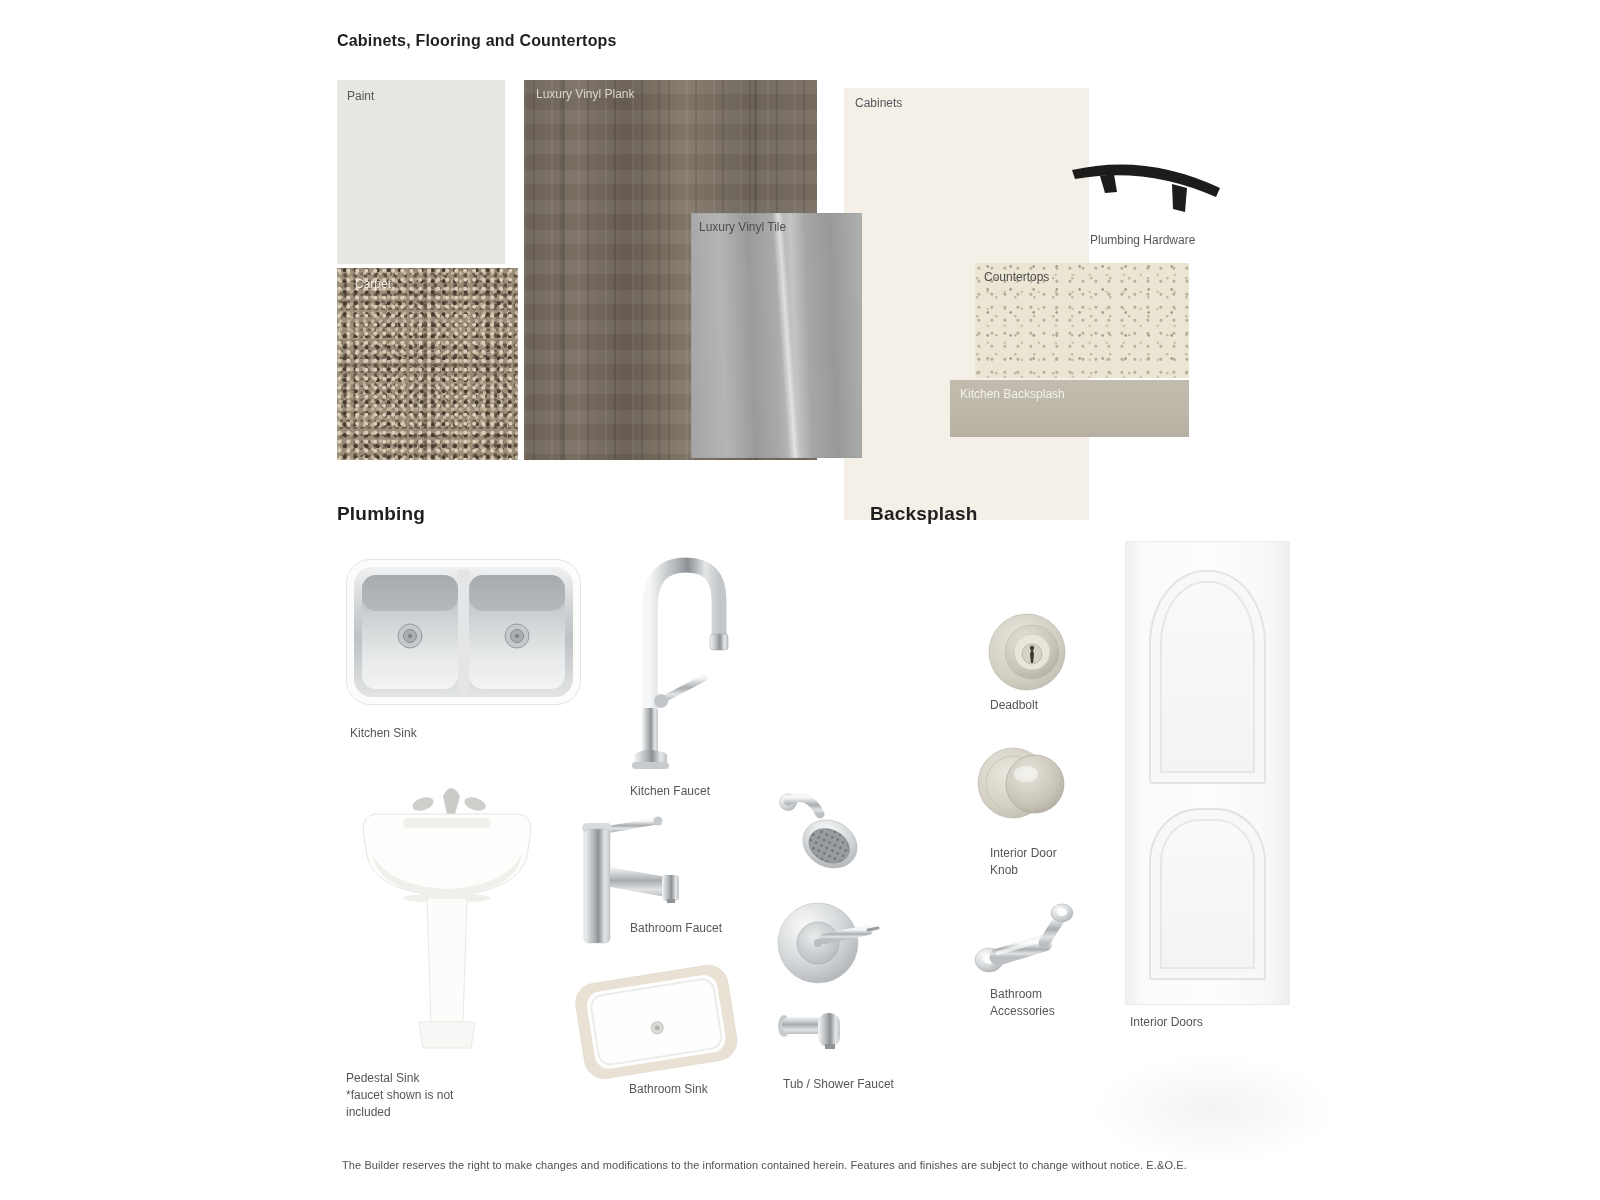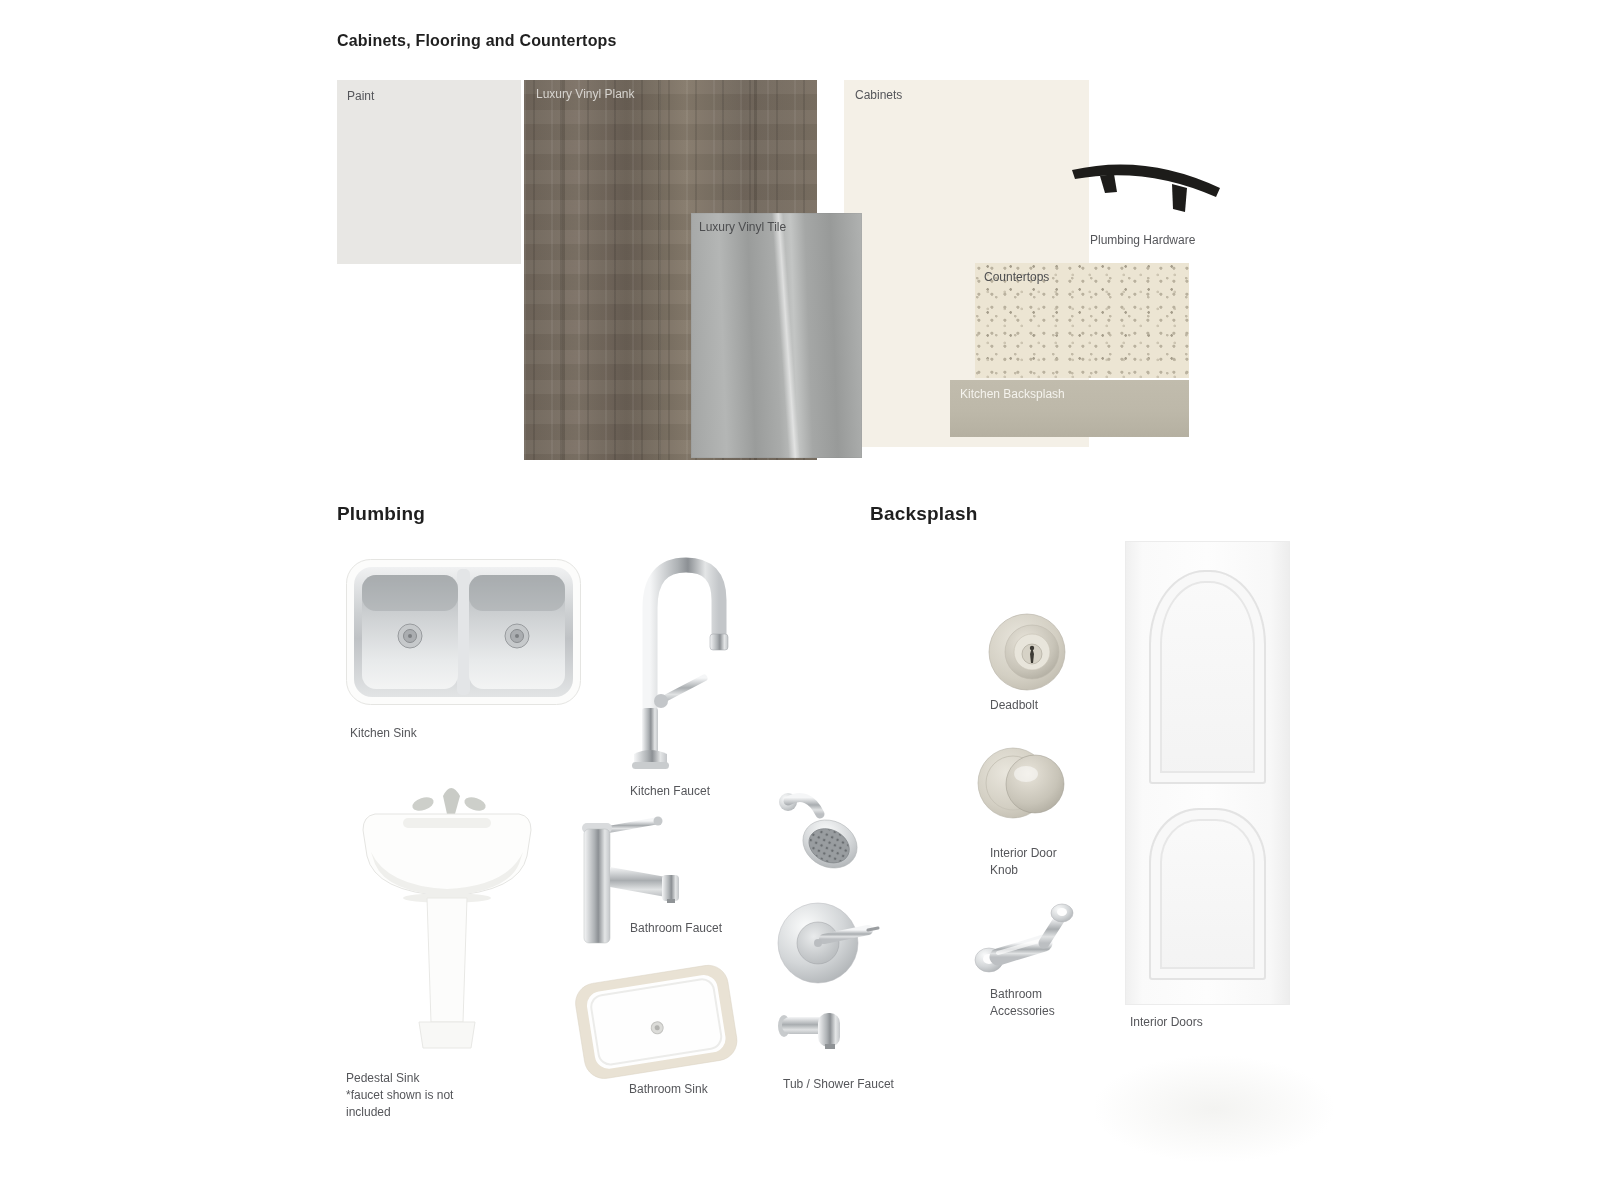--- a/index.html
+++ b/index.html
@@ -127,35 +127,38 @@
       </radialGradient>
       <pattern id="dots" width="6" height="6" patternUnits="userSpaceOnUse">
         <rect width="6" height="6" fill="#999da0"></rect>
         <circle cx="3" cy="3" r="1.3" fill="#6a6e71"></circle>
       </pattern>
     </defs>
   </svg>
 
   <div class="abs h1" style="left:325px;top:32px;">Cabinets, Flooring and Countertops</div>
 
-  <div class="swatch paint" style="left:325px;top:80px;width:184px;height:184px;">
+  <div class="swatch paint" style="left:325px;top:80px;width:168px;height:184px;">
     <div class="lbl" style="left:10px;top:8px;">Paint</div>
   </div>
 
+  <div class="swatch carpet" style="left:325px;top:268px;width:181px;height:192px;">
+    <div class="lbl light" style="left:18px;top:8px;">Carpet</div>
+  </div>
 
   <div class="swatch lvp" style="left:512px;top:80px;width:293px;height:380px;z-index:1;">
     <div class="lbl" style="left:12px;top:6px;color:#d7d4cf;">Luxury Vinyl Plank</div>
   </div>
 
   <div class="swatch lvt" style="left:679px;top:213px;width:171px;height:245px;z-index:2;">
     <div class="lbl dim" style="left:8px;top:6px;">Luxury Vinyl Tile</div>
   </div>
 
 
-  <div class="swatch cabinets" style="left:832px;top:80px;width:245px;height:367px;">
+  <div class="swatch cabinets" style="left:832px;top:88px;width:245px;height:432px;">
     <div class="lbl" style="left:11px;top:7px;">Cabinets</div>
   </div>
 
   <svg class="abs" style="left:1056px;top:153px;" width="158" height="64" viewBox="0 0 158 64">
     <path d="M4 17 Q78 0 152 35 L148 44 Q78 13 7 26 Z" fill="#1d1c1a"></path>
     <path d="M32 23 L46 21 L49 39 L37 40 Z" fill="#1d1c1a"></path>
     <path d="M104 31 L119 35 L117 59 L105 56 Z" fill="#1d1c1a"></path>
   </svg>
   <div class="abs lbl" style="left:1078px;top:232px;">Plumbing Hardware</div>
 
@@ -301,14 +304,15 @@
   </div>
 
   <div class="abs door" style="left:1113px;top:541px;width:163px;height:462px;">
     <div class="panel panel-top"></div>
     <div class="panel panel-bottom"></div>
   </div>
   <div class="abs lbl" style="left:1118px;top:1014px;">Interior Doors</div>
 
   <div class="abs wm" style="left:1083px;top:1056px;width:238px;height:106px;"></div>
 
+  <div class="abs disclaimer" style="left:330px;top:1159px;">The Builder reserves the right to make changes and modifications to the information contained herein. Features and finishes are subject to change without notice.  E.&amp;O.E.</div>
 
 </div>
 
 </body></html>

